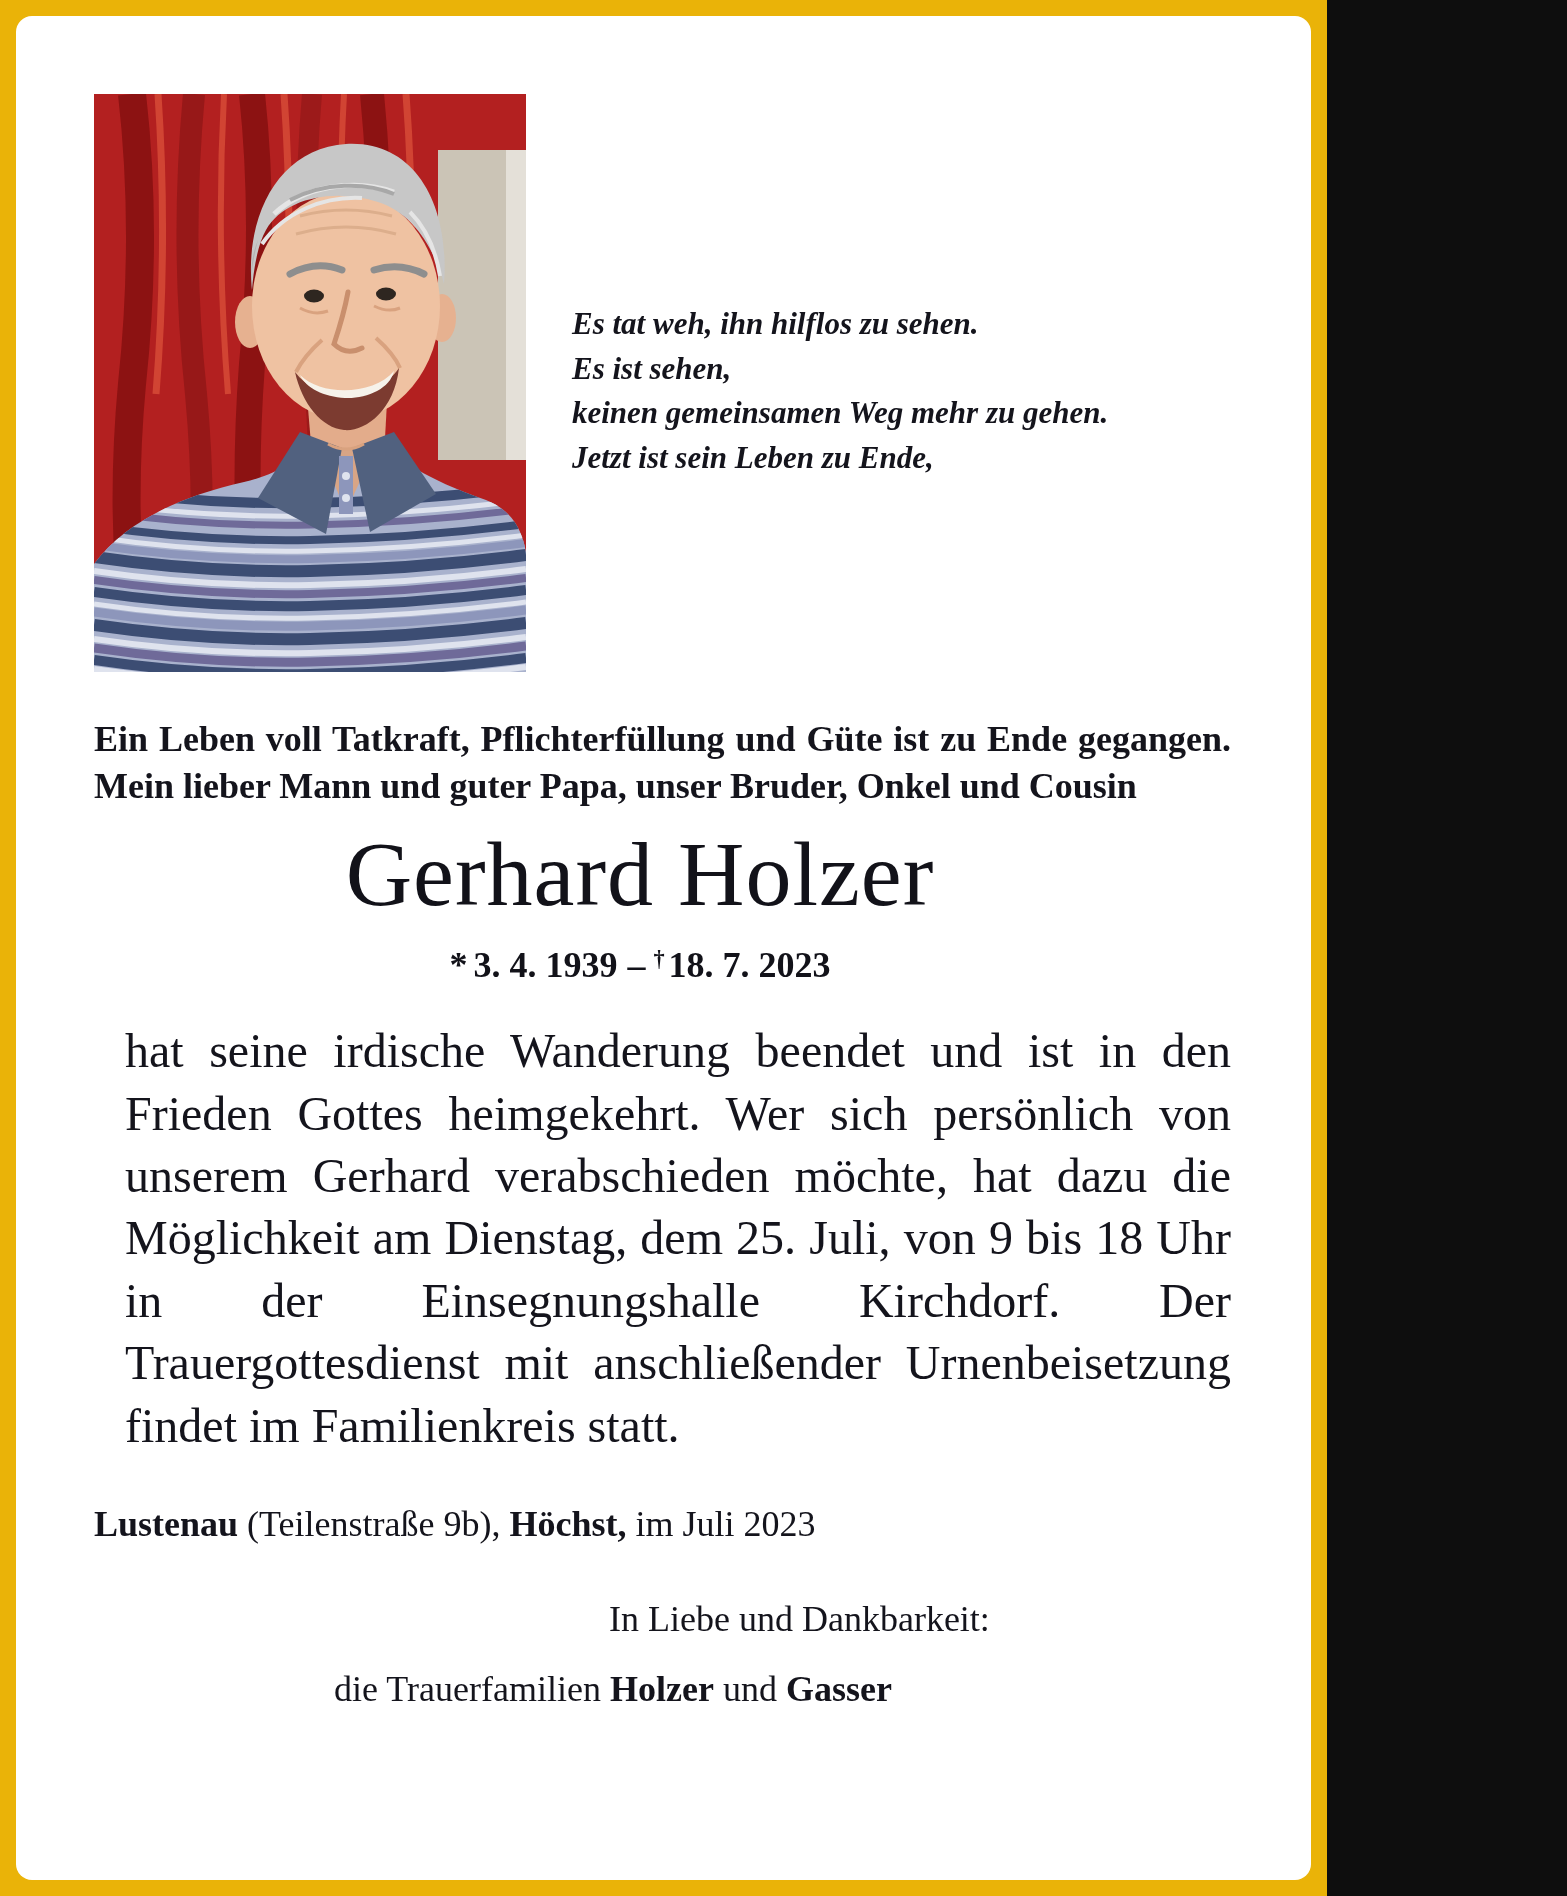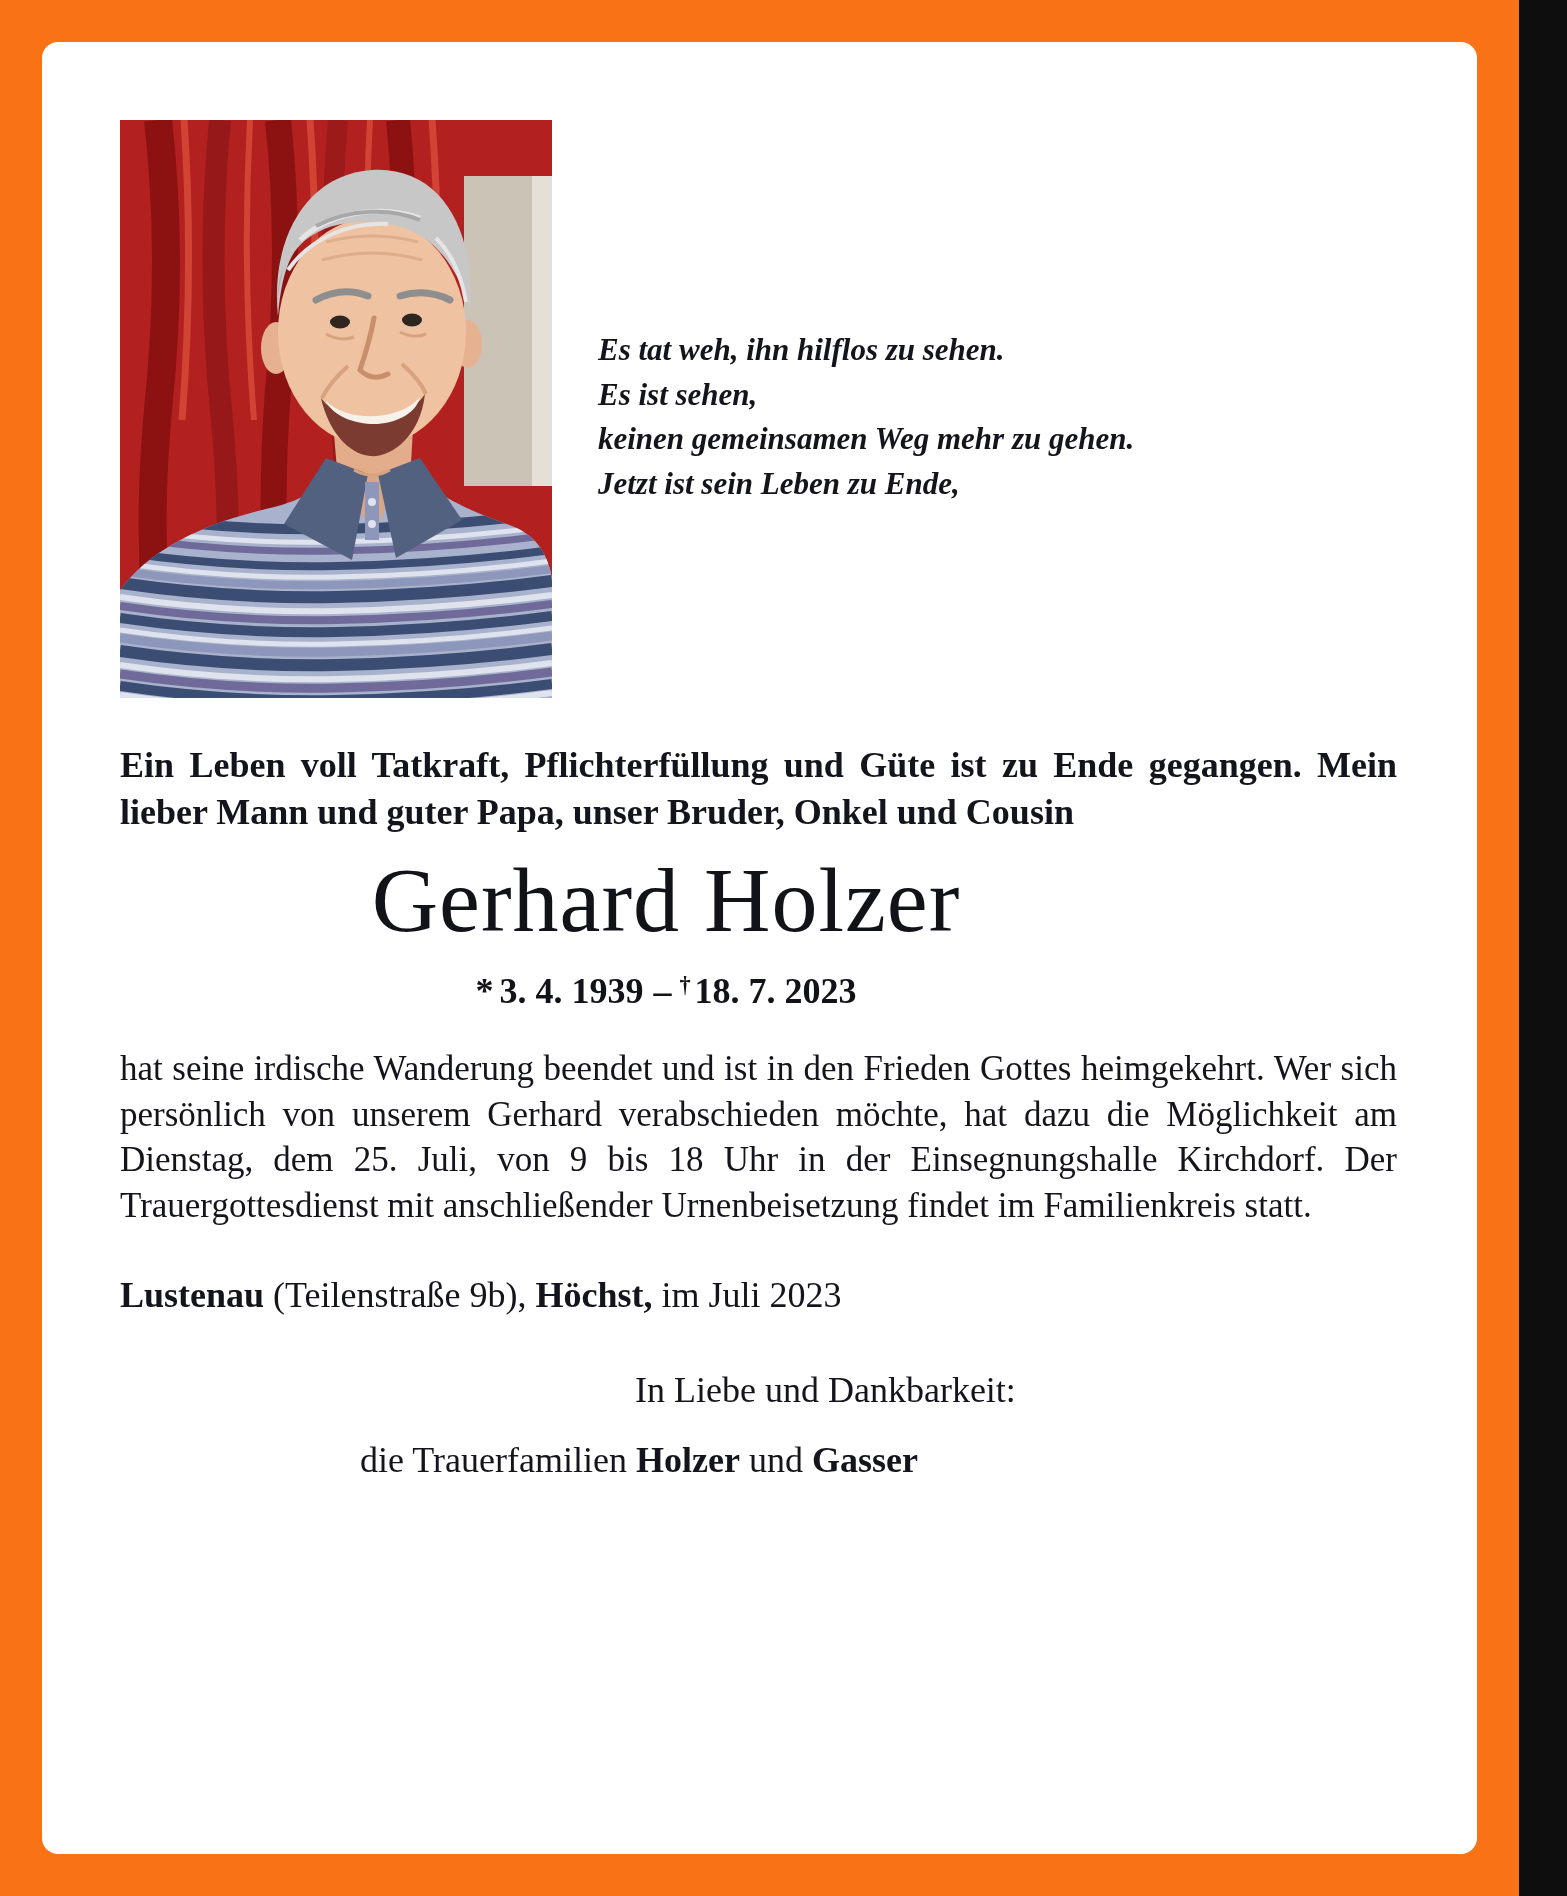--- a/index.html
+++ b/index.html
@@ -3,23 +3,23 @@
 <meta charset="utf-8">
 <style>
   * { margin: 0; padding: 0; box-sizing: border-box; }
   html, body { background: #0e0e0e; }
   body {
     width: 1567px; height: 1896px;
     font-family: "Liberation Serif", "DejaVu Serif", serif;
     color: #16161e;
   }
   .frame {
-    width: 1519px; height: 1896px;
-    background: #f97316;
-    padding: 42px;
+    width: 1327px; height: 1896px;
+    background: #eab308;
+    padding: 16px;
   }
   .card {
     width: 100%; height: 100%;
     background: #ffffff;
     border-radius: 16px;
     padding: 78px 80px 0 78px;
     overflow: hidden;
   }
   .top-row { display: flex; align-items: flex-start; }
   .photo {
@@ -64,24 +64,25 @@
   }
   .dates .star { margin-right: 6px; }
   .dates .sep { margin: 0 8px 0 10px; }
   .dates .dagger {
     font-size: 0.62em;
     vertical-align: 0.5em;
     margin-right: 4px;
   }
   .body-par {
     margin-top: 34px;
-    font-size: 35px;
+    font-size: 48px;
     line-height: 1.3;
     text-align: justify;
     color: #14141c;
+    margin-left: 31px;
   }
   .location-line {
     margin-top: 44px;
     font-size: 36px;
     line-height: 1.3;
     color: #14141c;
   }
   .closing-1 {
     margin-top: 50px;
     padding-left: 515px;

